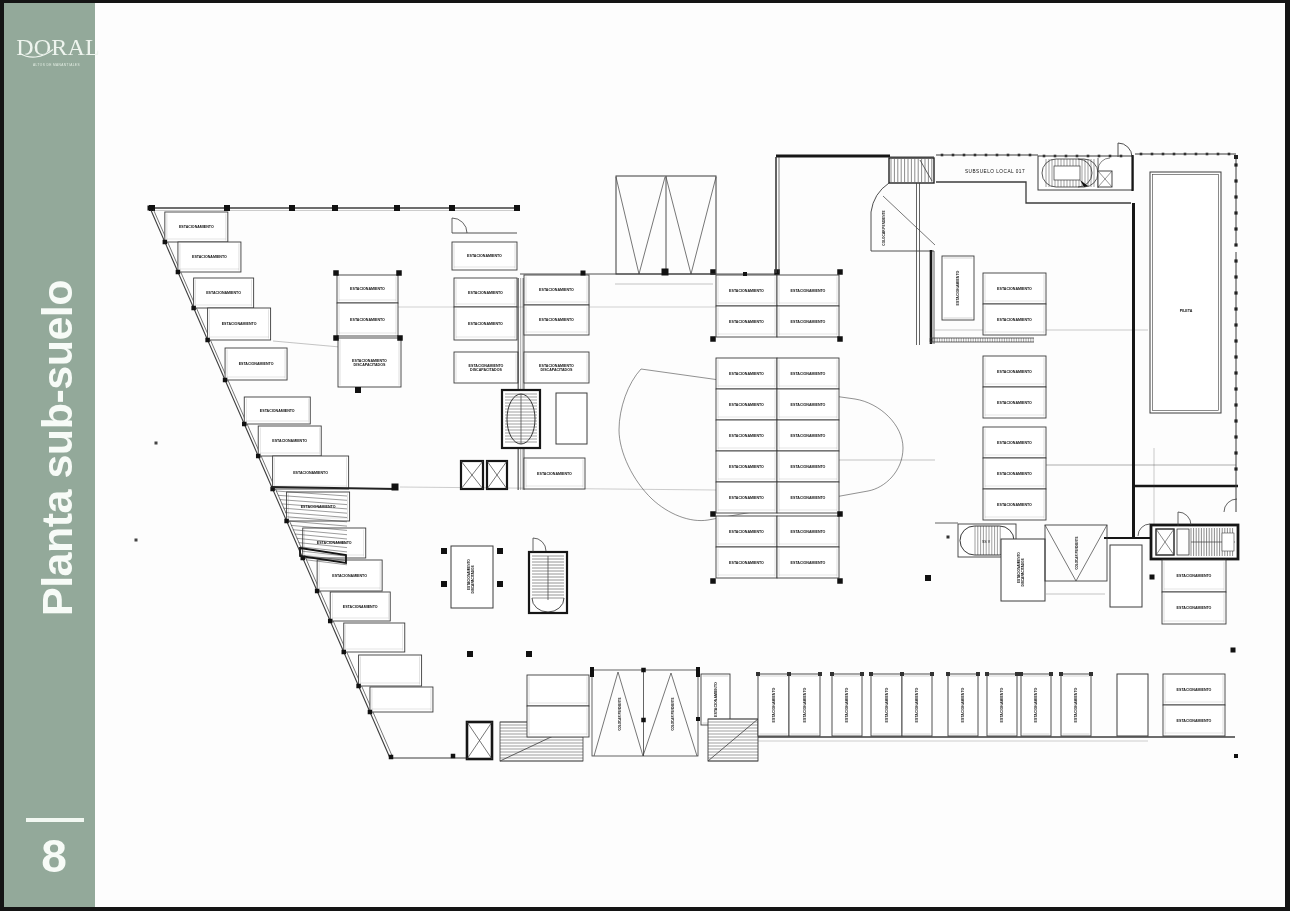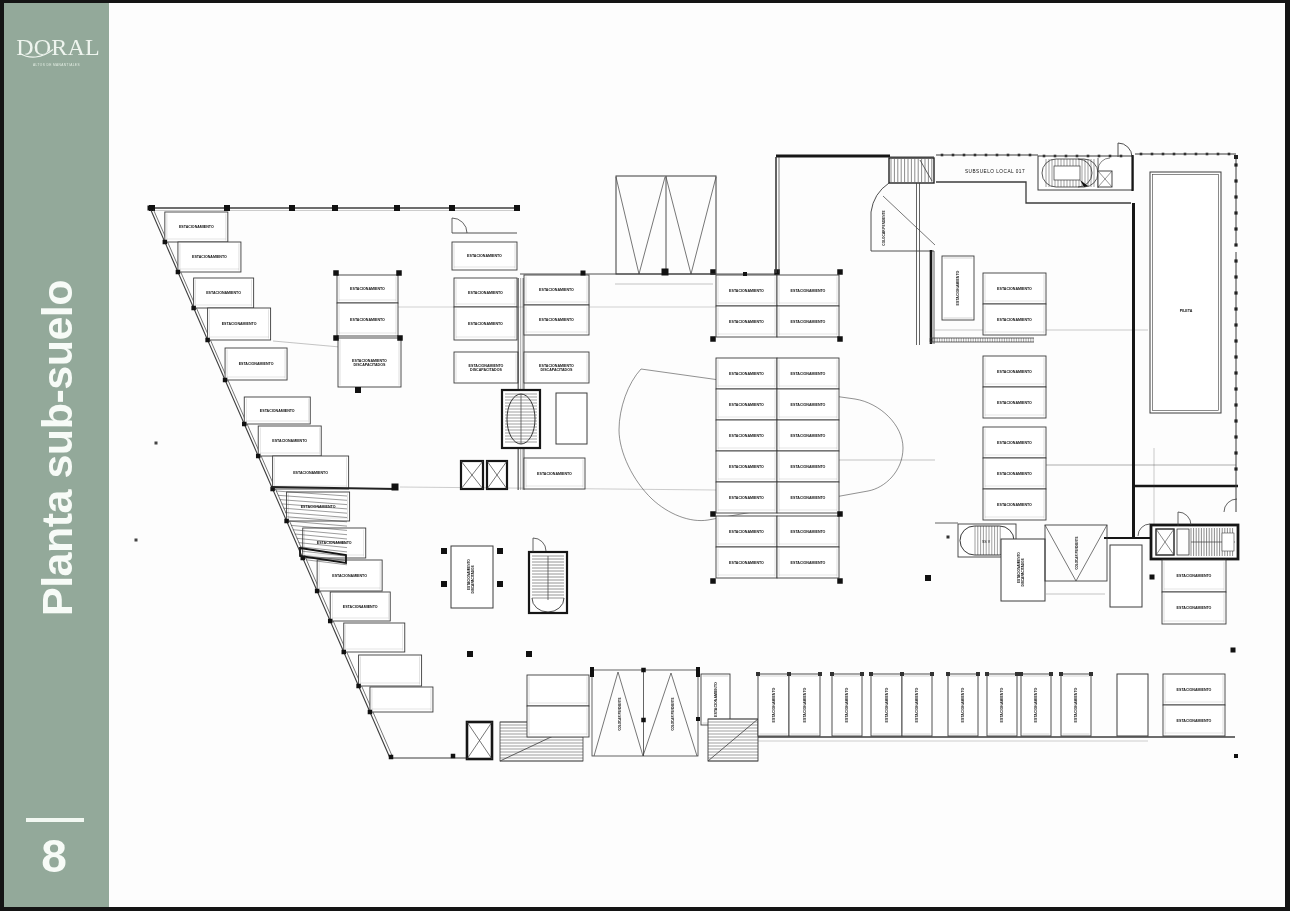--- a/index.html
+++ b/index.html
@@ -1,16 +1,16 @@
 <!DOCTYPE html>
 <html><head><meta charset="utf-8"><style>
 html,body{margin:0;padding:0;}
 #frame{position:relative;width:1290px;height:911px;background:#141414;overflow:hidden;}
 #page{position:absolute;left:4px;top:3px;width:1281px;height:904px;background:#fdfdfd;}
-#side{position:absolute;left:0;top:0;width:105px;height:904px;background:#93a99a;}
+#side{position:absolute;left:0;top:0;width:91px;height:904px;background:#93a99a;}
 #logosub{position:absolute;left:0px;top:60px;width:105px;text-align:center;color:#e4eee4;font-family:"Liberation Sans",sans-serif;font-size:3.2px;letter-spacing:0.4px;}
 #vtitle{position:absolute;left:0;top:0;width:105px;height:906px;}
 #vtitle span{position:absolute;left:53px;top:445px;transform:translate(-50%,-50%) rotate(-90deg);white-space:nowrap;color:#f7fbf7;font-family:"Liberation Sans",sans-serif;font-weight:bold;font-size:43px;letter-spacing:-0.5px;}
 #divider{position:absolute;left:22px;top:815px;width:58px;height:4px;background:#f2f8f2;}
 #pnum{position:absolute;left:0;top:826px;width:100px;text-align:center;color:#f7fbf7;font-family:"Liberation Sans",sans-serif;font-weight:bold;font-size:46px;}
 #plan{position:absolute;left:-4px;top:-3px;width:1290px;height:911px;}
 </style></head><body>
 <div id="frame">
     <div id="page">
 <div id="plan"><svg width="1290" height="911" viewBox="0 0 1290 911" font-family="Liberation Sans, sans-serif">

